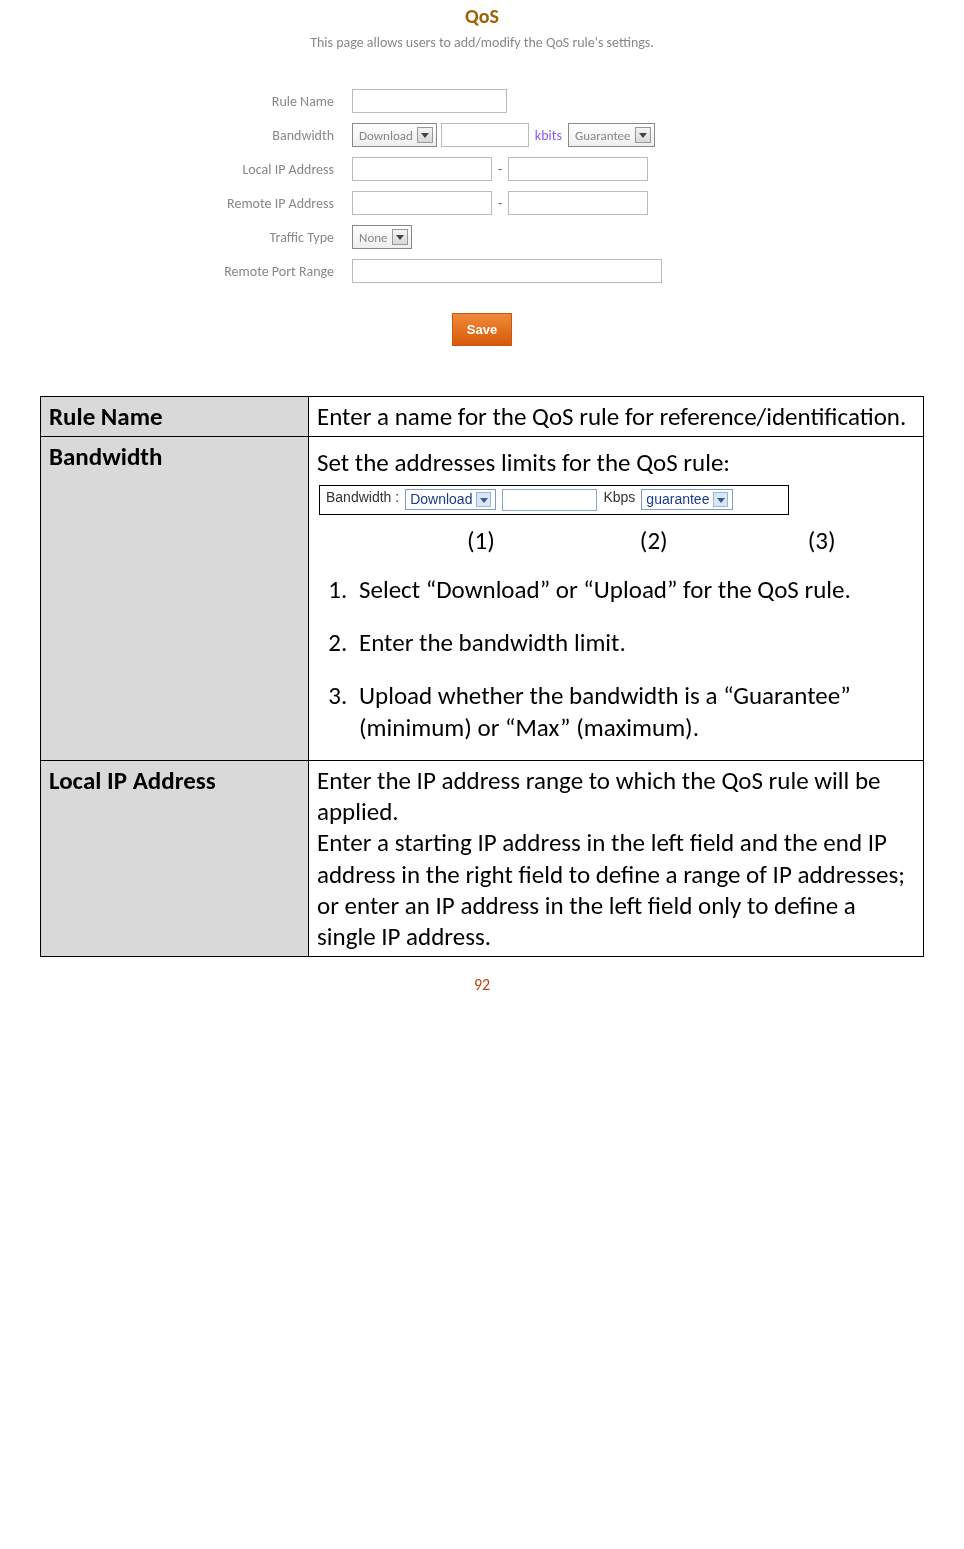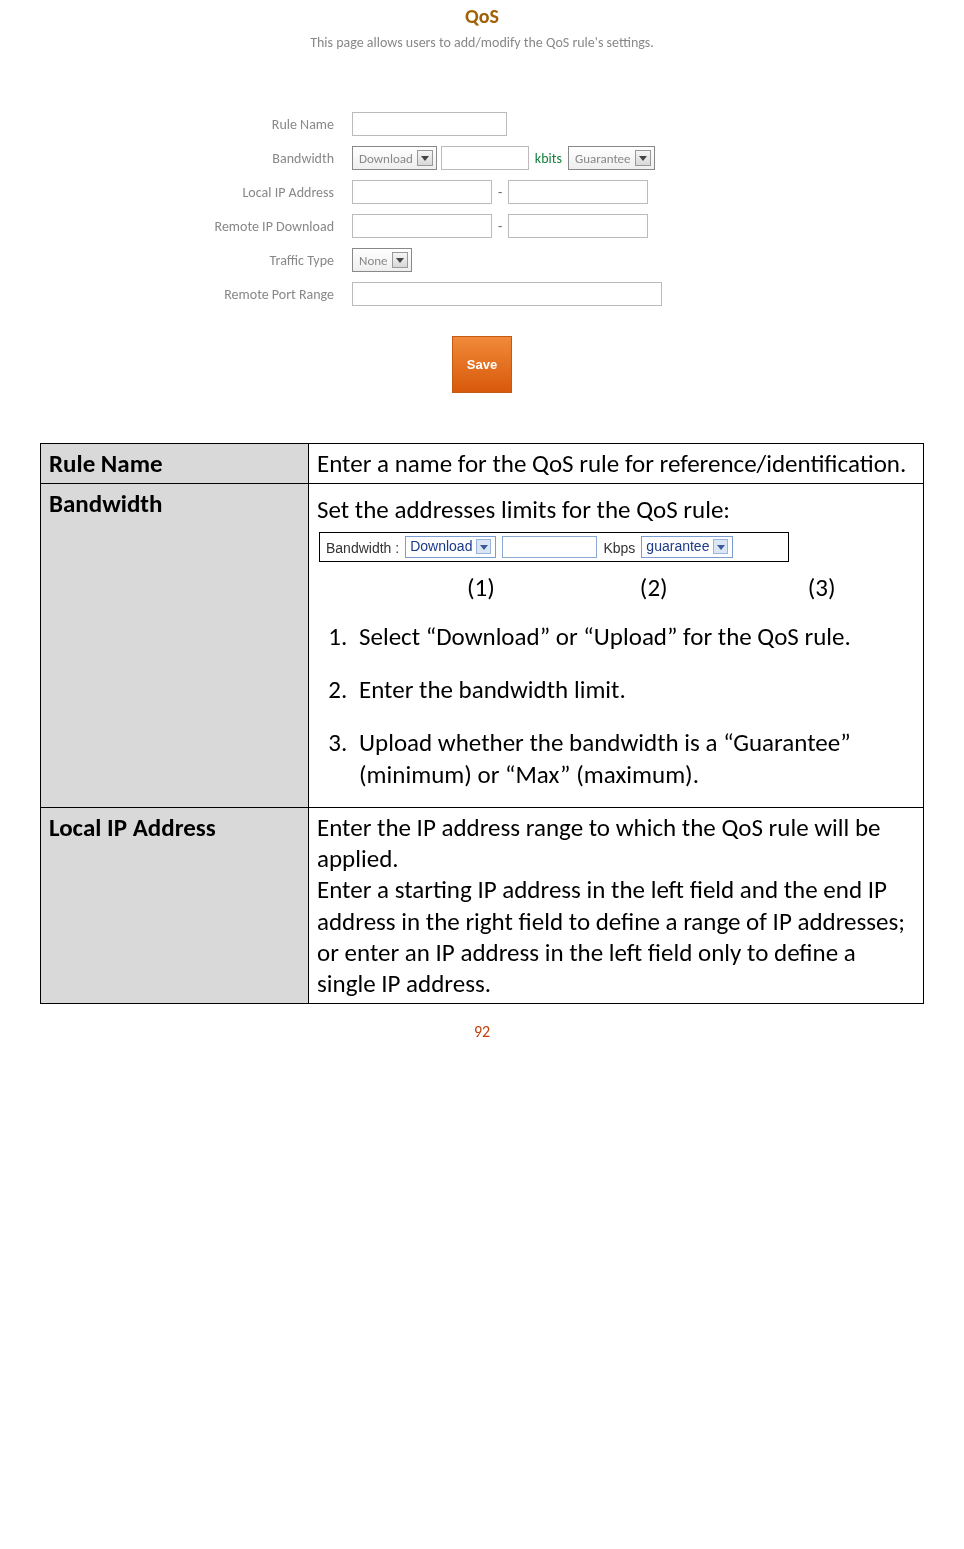--- a/index.html
+++ b/index.html
@@ -17,21 +17,21 @@
     text-align: center;
     font-size: 20px;
     font-weight: bold;
     color: #a16207;
     padding: 4px 0 6px 0;
   }
   .qos-desc {
     text-align: center;
     font-size: 14px;
     color: #888;
-    margin-bottom: 61px;
+    margin-bottom: 38px;
   }
   .form-area {
     width: 580px;
     margin: 0 auto 24px auto;
     font-size: 14px;
     color: #888;
   }
   .form-row {
     display: flex;
     align-items: center;
@@ -75,29 +75,29 @@
     position: relative;
   }
   .sel .arrow::after {
     content: "";
     position: absolute;
     left: 3px; top: 5px;
     border-left: 4px solid transparent;
     border-right: 4px solid transparent;
     border-top: 5px solid #444;
   }
-  .kbits { margin: 0 6px; color: #15803d; }
+  .kbits { margin: 0 6px; color: #8b5cf6; }
   .save-wrap { text-align: center; margin: 30px 0 50px 0; }
   .save-btn {
     background: #e06a1a;
     background: linear-gradient(#f08a3a,#d8590a);
     color: #fff;
     border: 1px solid #c45a12;
     font-size: 13px;
-    padding: 20px 14px;
+    padding: 8px 14px;
     font-weight: bold;
   }
 
   
   .doc-table {
     border-collapse: collapse;
     width: 100%;
     font-size: 25px;
     line-height: 1.25;
     color: #000;
@@ -113,21 +113,21 @@
     width: 268px;
   }
   .bw-inner {
     padding-top: 6px;
   }
   .bw-fig {
     border: 1px solid #000;
     padding: 3px 6px;
     margin: 6px 2px 4px 2px;
     display: flex;
-    align-items: flex-end;
+    align-items: flex-start;
     gap: 6px;
     font-size: 14px;
     font-family: Tahoma, Arial, sans-serif;
     color: #333;
     width: 470px;
   }
   .bw-fig .lbl { color: #333; }
   .dsel {
     border: 1px solid #7a9ccf;
     color: #1a3a8a;
@@ -205,21 +205,21 @@
 
     <div class="form-row">
       <div class="form-label">Local IP Address</div>
       <input class="textin ip" style="">
       <span class="dash">-</span>
       <input class="textin ip" style="">
     </div>
 
 
     <div class="form-row">
-      <div class="form-label">Remote IP Download</div>
+      <div class="form-label">Remote IP Address</div>
       <input class="textin ip" style="">
       <span class="dash">-</span>
       <input class="textin ip" style="">
     </div>
 
     <div class="form-row">
       <div class="form-label">Traffic Type</div>
       <div class="sel">
         <span>None</span>
         <span class="arrow"></span>

